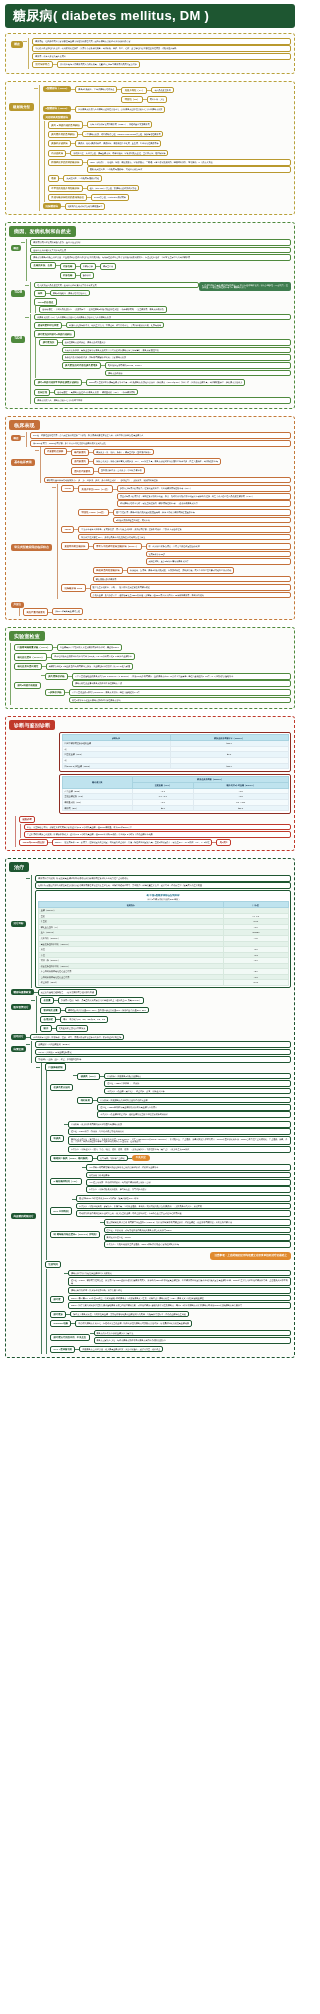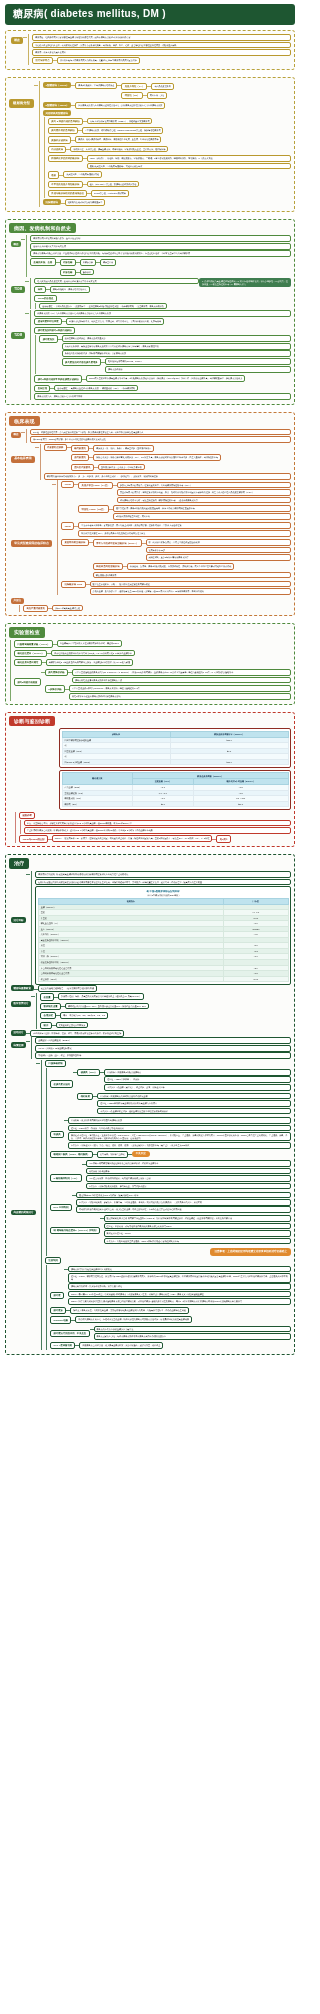--- a/index.html
+++ b/index.html
@@ -8,21 +8,21 @@
     width:300px; height:2014px; position:relative;
     font-family:"Liberation Sans","DejaVu Sans",sans-serif;
     font-size:2.1px; line-height:1.25; color:#222;
     overflow:hidden;
   }
   .page{ width:300px; padding:4px 5px 6px 5px; }
 
   
   .title-bar{
     background:#1e5631; color:#fff; border-radius:3px;
-    padding:4px 8px; font-size:10px; font-weight:bold;
+    padding:4px 8px; font-size:13px; font-weight:bold;
     letter-spacing:.3px; margin-bottom:5px;
   }
 
   
   .section{
     border:1px dashed #b3b35c; border-radius:3px;
     padding:3px 3px 3px 3px; margin-bottom:7px; position:relative;
     background:#fcfcfa;
   }
   .section.gold{ border-color:#b9a23c; }

